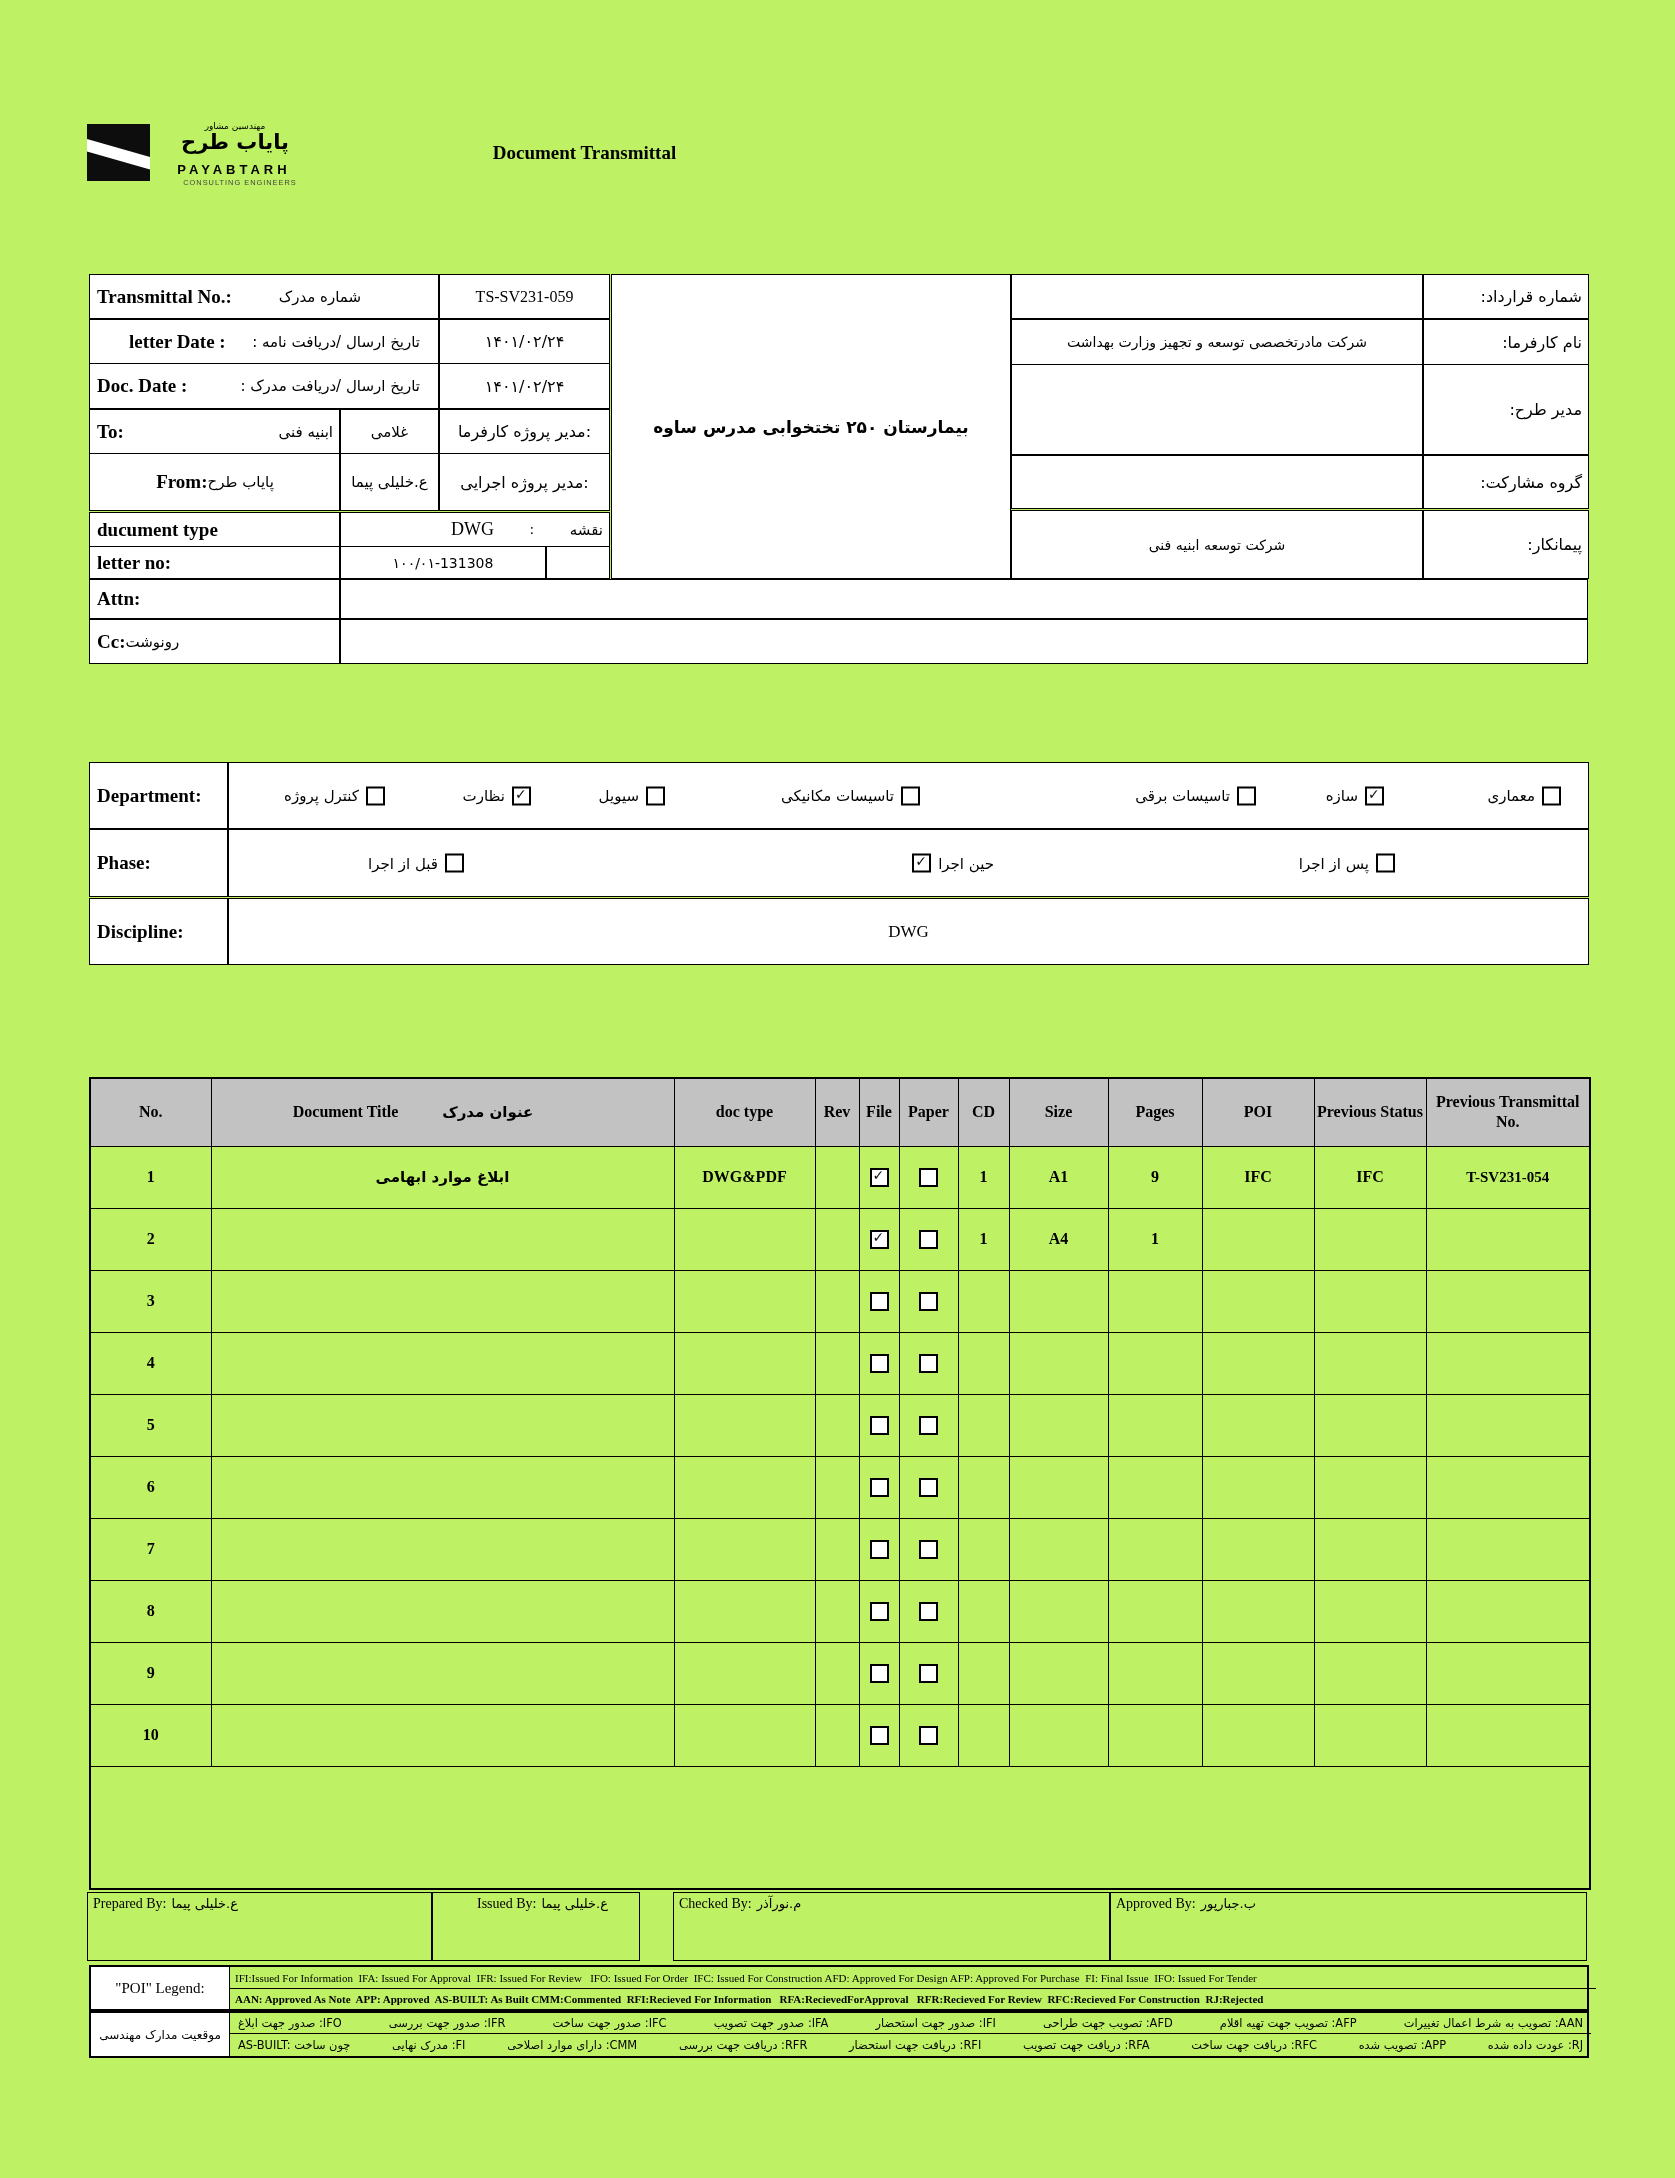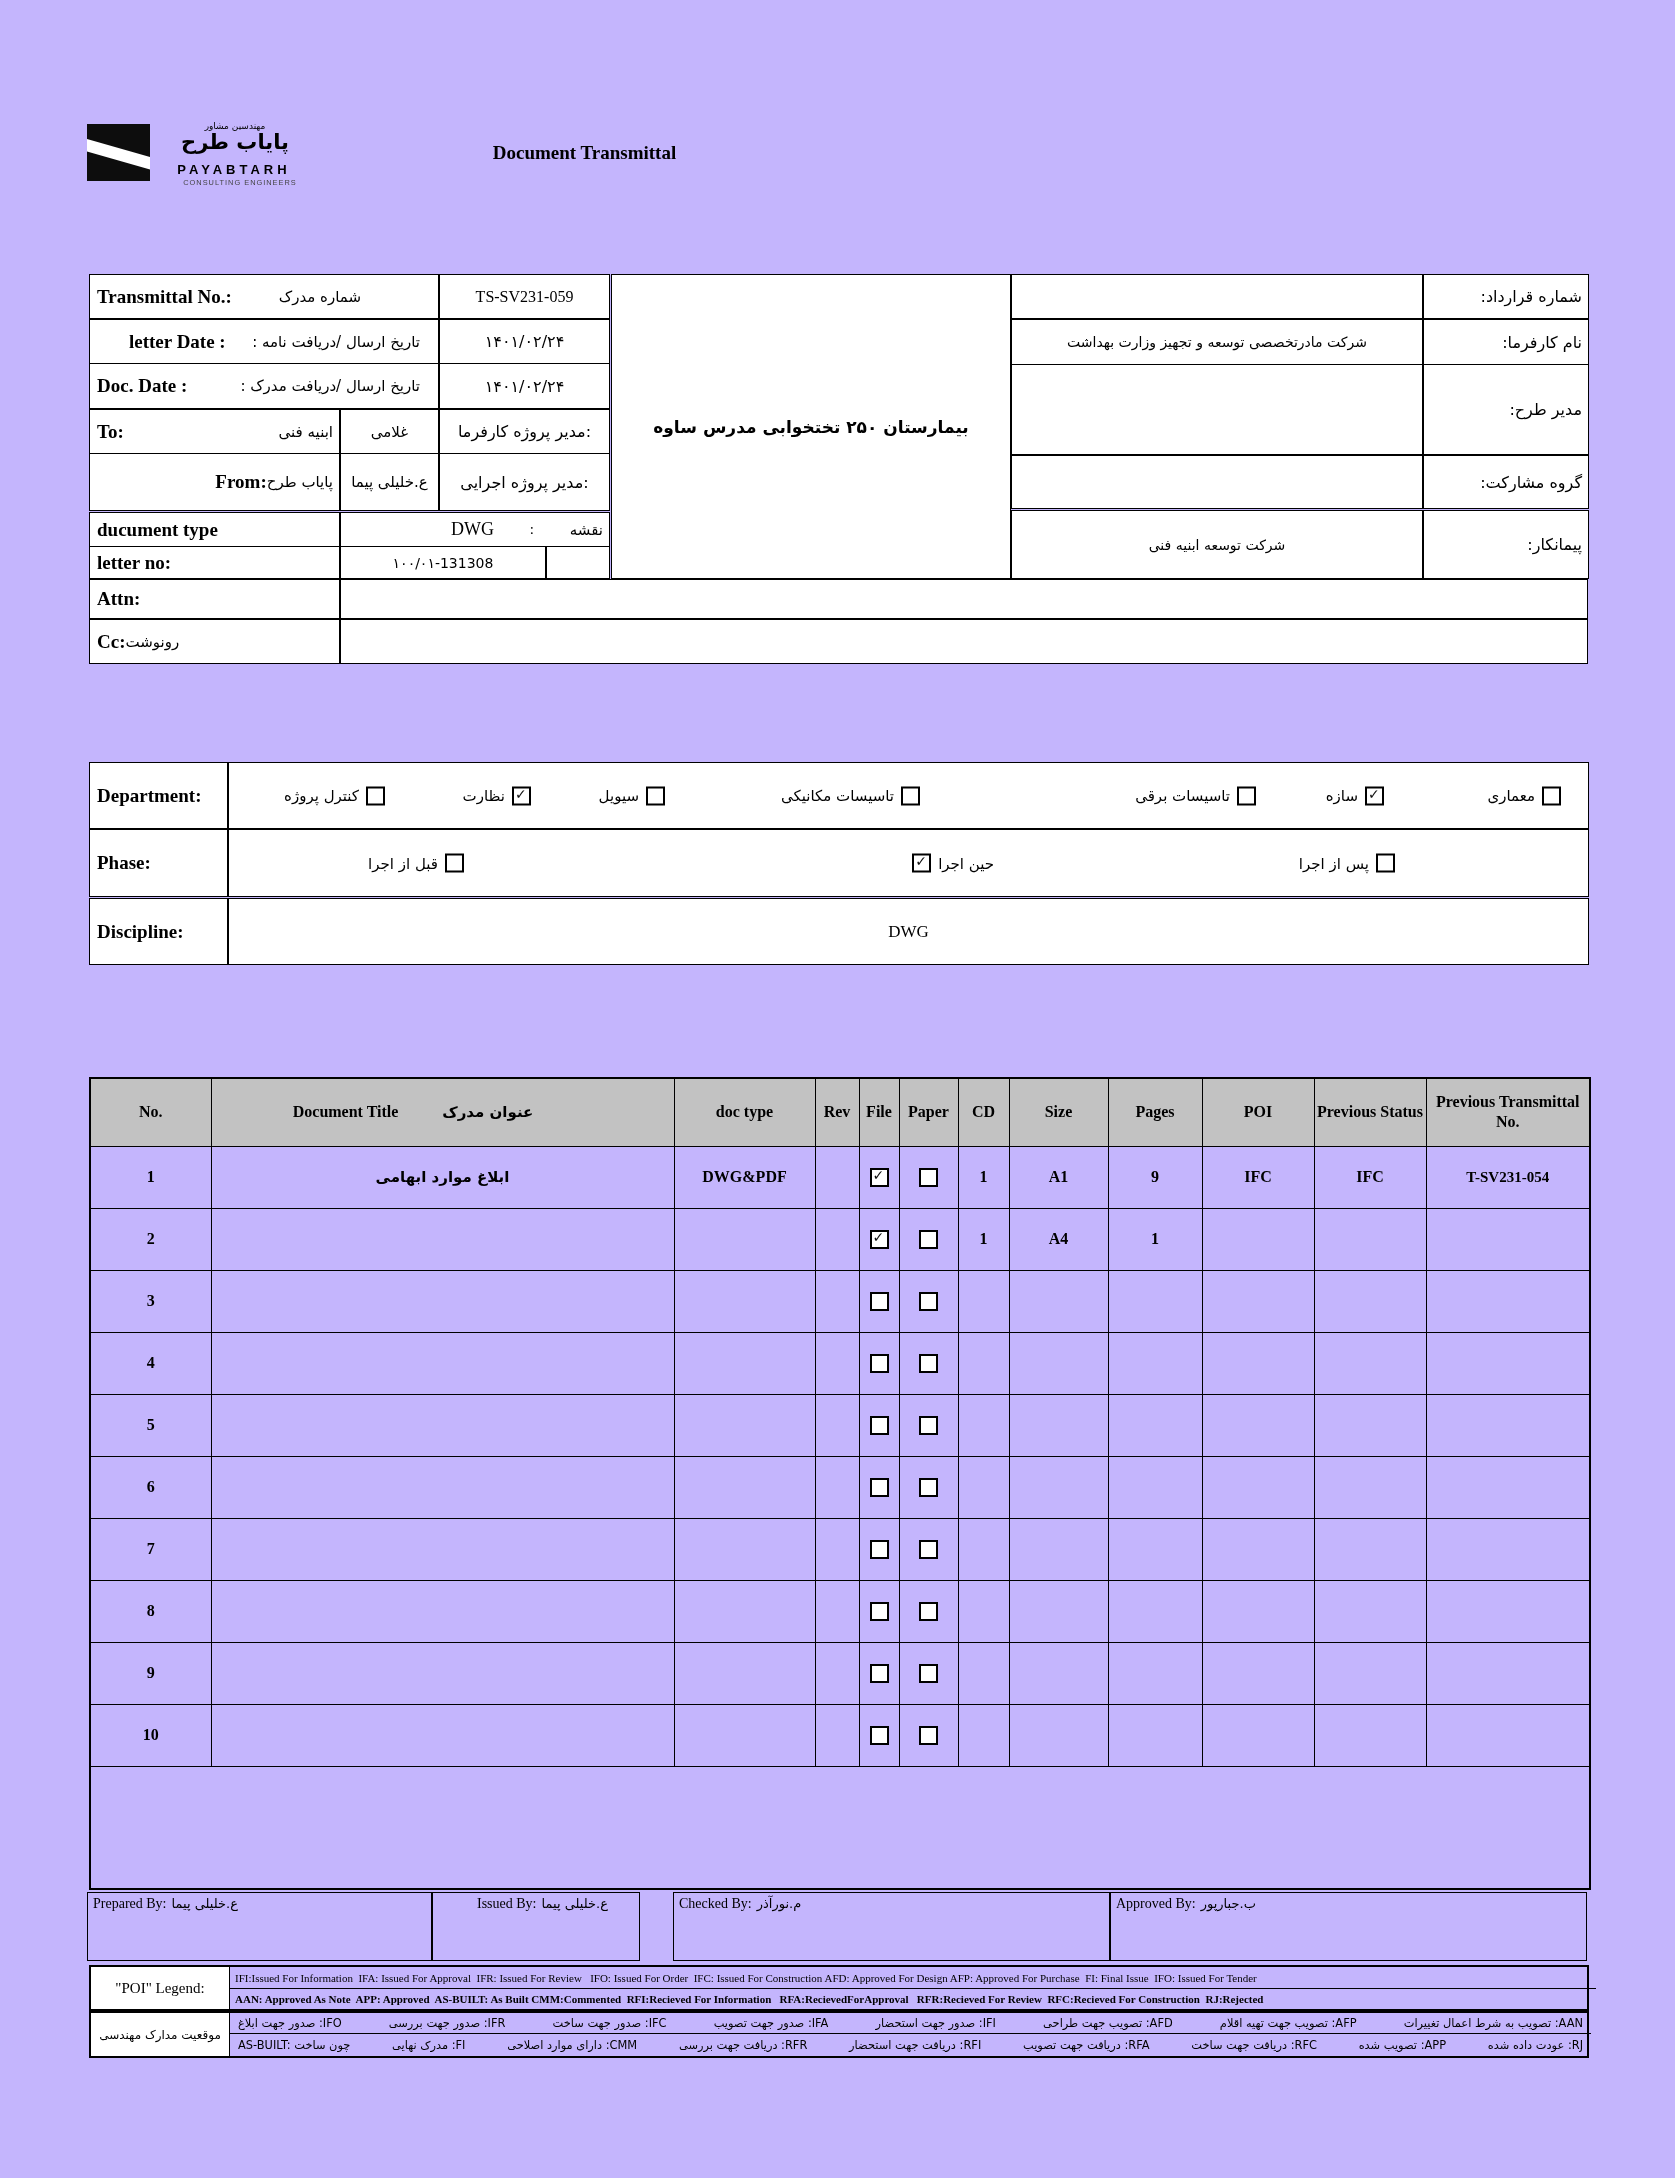--- a/index.html
+++ b/index.html
@@ -1,16 +1,16 @@
 <!DOCTYPE html>
 <html><head>
 <meta charset="utf-8">
 <style>
   html,body{margin:0;padding:0;background:#fff;}
-  .page{position:relative;width:1675px;height:2178px;background:#c4b5fd;overflow:hidden;
+  .page{position:relative;width:1675px;height:2178px;background:#bef264;overflow:hidden;
         font-family:"Liberation Serif",serif;color:#000;}
   .en{font-family:"Liberation Serif",serif;}
   .fa{font-family:"DejaVu Sans",sans-serif;}
   .abs{position:absolute;box-sizing:border-box;}
   .cell{position:absolute;box-sizing:border-box;border:1.5px solid #000;background:#fff;
         display:flex;align-items:center;}
   .lblEN{font-weight:bold;font-size:19px;padding-left:7px;}
   .valC{justify-content:center;font-size:16px;}
   .faSm{font-size:15px;}
   
@@ -73,21 +73,21 @@
     </div>
     <div class="cell valC fa" dir="ltr" style="left:350px;top:89px;width:171px;height:46px;">۱۴۰۱/۰۲/۲۴</div>
 
     <div class="cell" style="left:0;top:135px;width:251px;height:45px;justify-content:space-between;padding-right:6px;">
       <span class="en lblEN">To:</span>
       <span class="fa faSm">ابنیه فنی</span>
     </div>
     <div class="cell valC fa faSm" style="left:251px;top:135px;width:99px;height:45px;">غلامی</div>
     <div class="cell valC fa" style="left:350px;top:135px;width:171px;height:45px;font-size:16px;">مدیر پروژه کارفرما:</div>
 
-    <div class="cell" style="left:0;top:179px;width:251px;height:58px;justify-content:flex-end;padding-right:6px;">
+    <div class="cell" style="left:0;top:179px;width:251px;height:58px;justify-content:center;padding-right:6px;">
       <span class="en lblEN">From:</span>
       <span class="fa faSm">پایاب طرح</span>
     </div>
     <div class="cell valC fa faSm" style="left:251px;top:179px;width:99px;height:58px;">ع.خلیلی پیما</div>
     <div class="cell valC fa" style="left:350px;top:179px;width:171px;height:58px;font-size:16px;">مدیر پروژه اجرایی:</div>
 
     <div class="cell" style="left:0;top:238px;width:251px;height:35px;">
       <span class="en lblEN">ducument type</span>
     </div>
     <div class="cell" style="left:251px;top:238px;width:270px;height:35px;justify-content:space-between;padding:0 6px;">

